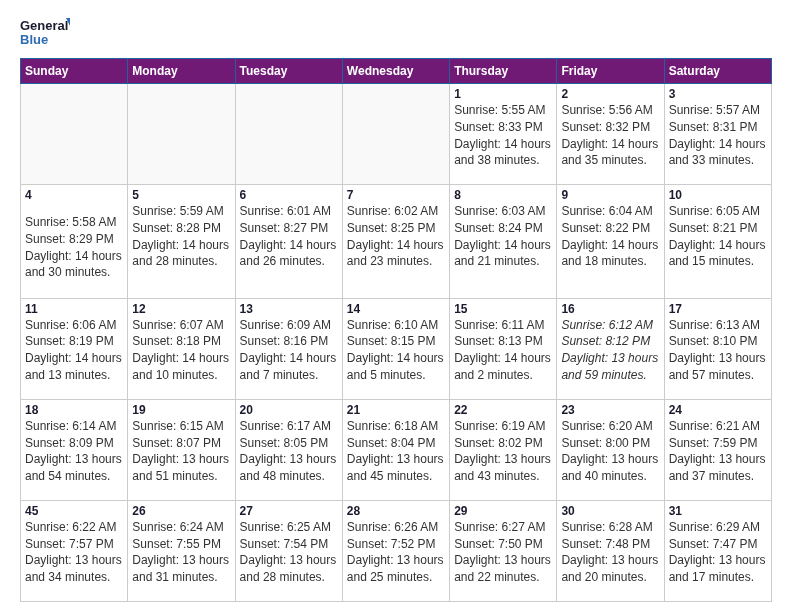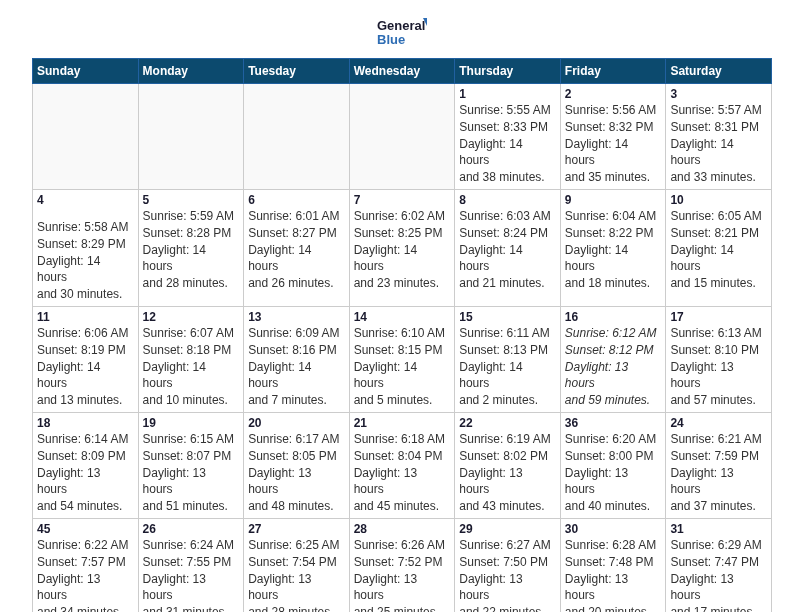--- a/index.html
+++ b/index.html
@@ -6,24 +6,23 @@
     body {
       font-family: Arial, sans-serif;
       background: #fff;
       width: 792px;
       height: 612px;
       overflow: hidden;
     }
     .page {
       width: 792px;
       height: 612px;
-      padding: 16px 20px 10px 32px;
+      padding: 16px 20px 10px 20px;
       display: flex;
       flex-direction: column;
-      align-items: center;
     }
     .header {
       display: flex;
       justify-content: space-between;
       align-items: flex-start;
       margin-bottom: 8px;
     }
     .logo {
       display: flex;
       align-items: center;
@@ -44,21 +43,21 @@
       margin-top: 2px;
     }
     .calendar {
       flex: 1;
       border: 1px solid #ccc;
       border-collapse: collapse;
       width: 100%;
       table-layout: fixed;
     }
     .calendar th {
-      background: #0c4a6e;
+      background: #701a75;
       color: #fff;
       font-size: 12px;
       font-weight: bold;
       padding: 5px 4px;
       text-align: left;
       border: 1px solid #2060a0;
     }
     .calendar td {
       border: 1px solid #ccc;
       vertical-align: top;
@@ -274,21 +273,21 @@
 and 45 minutes.</div>
           </td>
           <td>
             <span class="day-num">22</span>
             <div class="day-info" style="white-space: pre-line;">Sunrise: 6:19 AM
 Sunset: 8:02 PM
 Daylight: 13 hours
 and 43 minutes.</div>
           </td>
           <td>
-            <span class="day-num">36</span>
+            <span class="day-num">23</span>
             <div class="day-info" style="white-space: pre-line;">Sunrise: 6:20 AM
 Sunset: 8:00 PM
 Daylight: 13 hours
 and 40 minutes.</div>
           </td>
           <td>
             <span class="day-num">24</span>
             <div class="day-info" style="white-space: pre-line;">Sunrise: 6:21 AM
 Sunset: 7:59 PM
 Daylight: 13 hours

